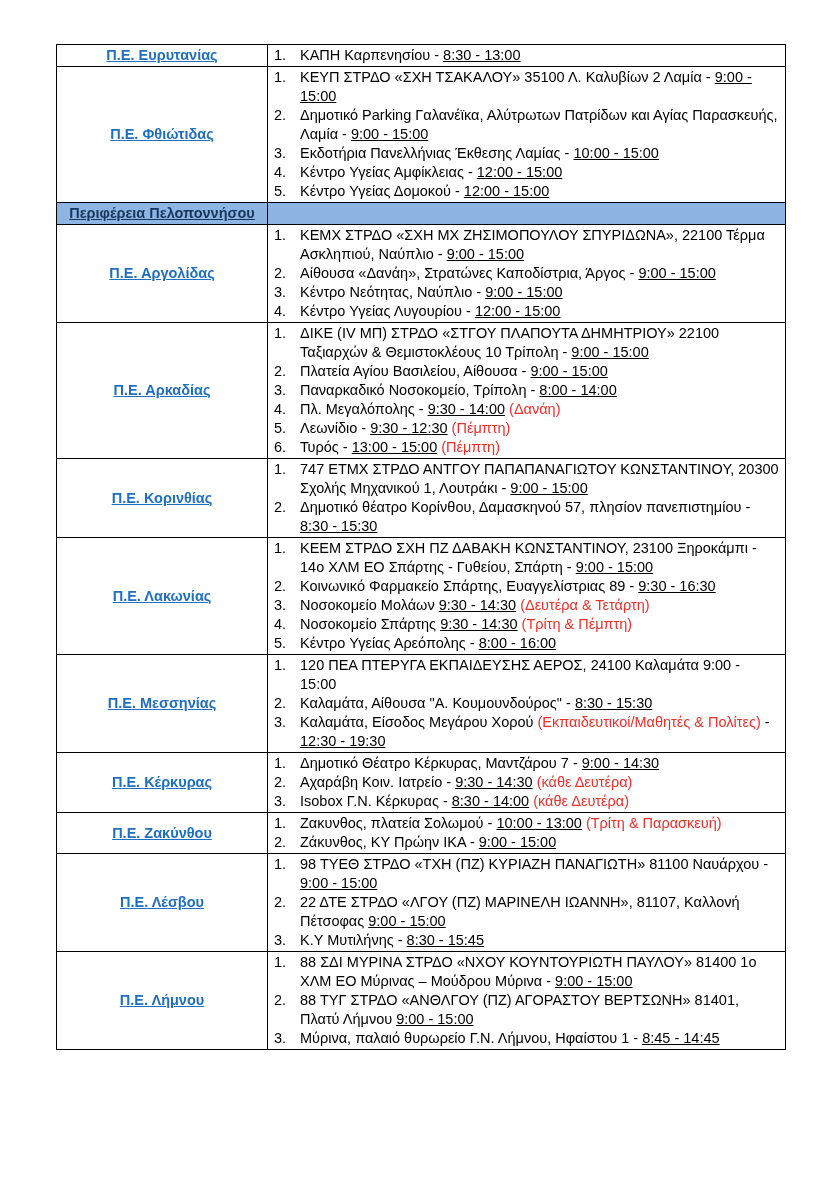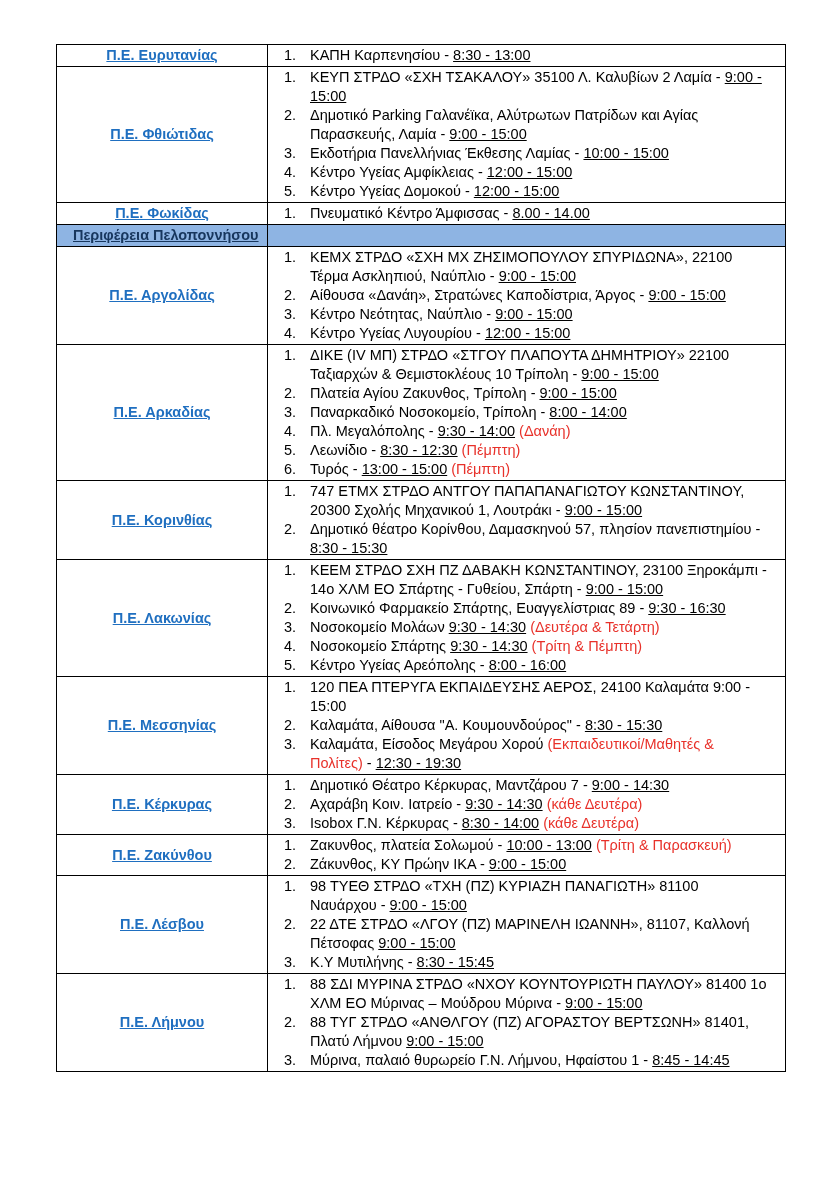--- a/index.html
+++ b/index.html
@@ -17,21 +17,21 @@
     -webkit-font-smoothing:antialiased;
   }
   .page{position:relative;width:840px;height:1188px;background:#ffffff;overflow:hidden;}
   table.loc-table{
     position:absolute;left:56px;top:44px;width:730px;
     border-collapse:collapse;table-layout:fixed;
     font-size:14.5px;line-height:19px;color:#000;
   }
   table.loc-table td{
     border:1px solid var(--border);
-    padding:1px 16px;
+    padding:1px 6px;
     vertical-align:middle;
   }
   td.region-cell{width:211px;text-align:center;}
   .region-link{
     color:var(--link);font-weight:bold;text-decoration:underline;
     cursor:pointer;white-space:nowrap;
   }
   tr.group-row td{background:var(--hdrbg);height:21px;}
   .group-label{
     color:var(--hdrtext);font-weight:bold;text-decoration:underline;
@@ -77,29 +77,20 @@
             <div class="item">
               <span class="num">4.</span>
               <span class="txt"><span>Κέντρο Υγείας Αμφίκλειας - </span><span class="seg-u">12:00 - 15:00</span></span>
             </div>
             <div class="item">
               <span class="num">5.</span>
               <span class="txt"><span>Κέντρο Υγείας Δομοκού - </span><span class="seg-u">12:00 - 15:00</span></span>
             </div>
           </td>
         </tr>
-        <tr>
-          <td class="region-cell"><span class="region-link">Π.Ε. Φωκίδας</span></td>
-          <td class="loc-cell">
-            <div class="item">
-              <span class="num">1.</span>
-              <span class="txt"><span>Πνευματικό Κέντρο Άμφισσας - </span><span class="seg-u">8.00 - 14.00</span></span>
-            </div>
-          </td>
-        </tr>
         <tr class="group-row">
           <td class="region-cell"><span class="group-label">Περιφέρεια Πελοποννήσου</span></td>
           <td></td>
         </tr>
         <tr>
           <td class="region-cell"><span class="region-link">Π.Ε. Αργολίδας</span></td>
           <td class="loc-cell">
             <div class="item">
               <span class="num">1.</span>
               <span class="txt"><span>ΚΕΜΧ ΣΤΡΔΟ «ΣΧΗ ΜΧ ΖΗΣΙΜΟΠΟΥΛΟΥ ΣΠΥΡΙΔΩΝΑ», 22100 Τέρμα Ασκληπιού, Ναύπλιο - </span><span class="seg-u">9:00 - 15:00</span></span>
@@ -120,33 +111,33 @@
         </tr>
         <tr>
           <td class="region-cell"><span class="region-link">Π.Ε. Αρκαδίας</span></td>
           <td class="loc-cell">
             <div class="item">
               <span class="num">1.</span>
               <span class="txt"><span>ΔΙΚΕ (IV ΜΠ) ΣΤΡΔΟ «ΣΤΓΟΥ ΠΛΑΠΟΥΤΑ ΔΗΜΗΤΡΙΟΥ» 22100 Ταξιαρχών &amp; Θεμιστοκλέους 10 Τρίπολη - </span><span class="seg-u">9:00 - 15:00</span></span>
             </div>
             <div class="item">
               <span class="num">2.</span>
-              <span class="txt"><span>Πλατεία Αγίου Ζακυνθος, Τρίπολη - </span><span class="seg-u">9:00 - 15:00</span></span>
+              <span class="txt"><span>Πλατεία Αγίου Βασιλείου, Αίθουσα - </span><span class="seg-u">9:00 - 15:00</span></span>
             </div>
             <div class="item">
               <span class="num">3.</span>
               <span class="txt"><span>Παναρκαδικό Νοσοκομείο, Τρίπολη - </span><span class="seg-u">8:00 - 14:00</span></span>
             </div>
             <div class="item">
               <span class="num">4.</span>
               <span class="txt"><span>Πλ. Μεγαλόπολης - </span><span class="seg-u">9:30 - 14:00</span><span class="seg-r"> (Δανάη)</span></span>
             </div>
             <div class="item">
               <span class="num">5.</span>
-              <span class="txt"><span>Λεωνίδιο - </span><span class="seg-u">8:30 - 12:30</span><span class="seg-r"> (Πέμπτη)</span></span>
+              <span class="txt"><span>Λεωνίδιο - </span><span class="seg-u">9:30 - 12:30</span><span class="seg-r"> (Πέμπτη)</span></span>
             </div>
             <div class="item">
               <span class="num">6.</span>
               <span class="txt"><span>Τυρός - </span><span class="seg-u">13:00 - 15:00</span><span class="seg-r"> (Πέμπτη)</span></span>
             </div>
           </td>
         </tr>
         <tr>
           <td class="region-cell"><span class="region-link">Π.Ε. Κορινθίας</span></td>
           <td class="loc-cell">

